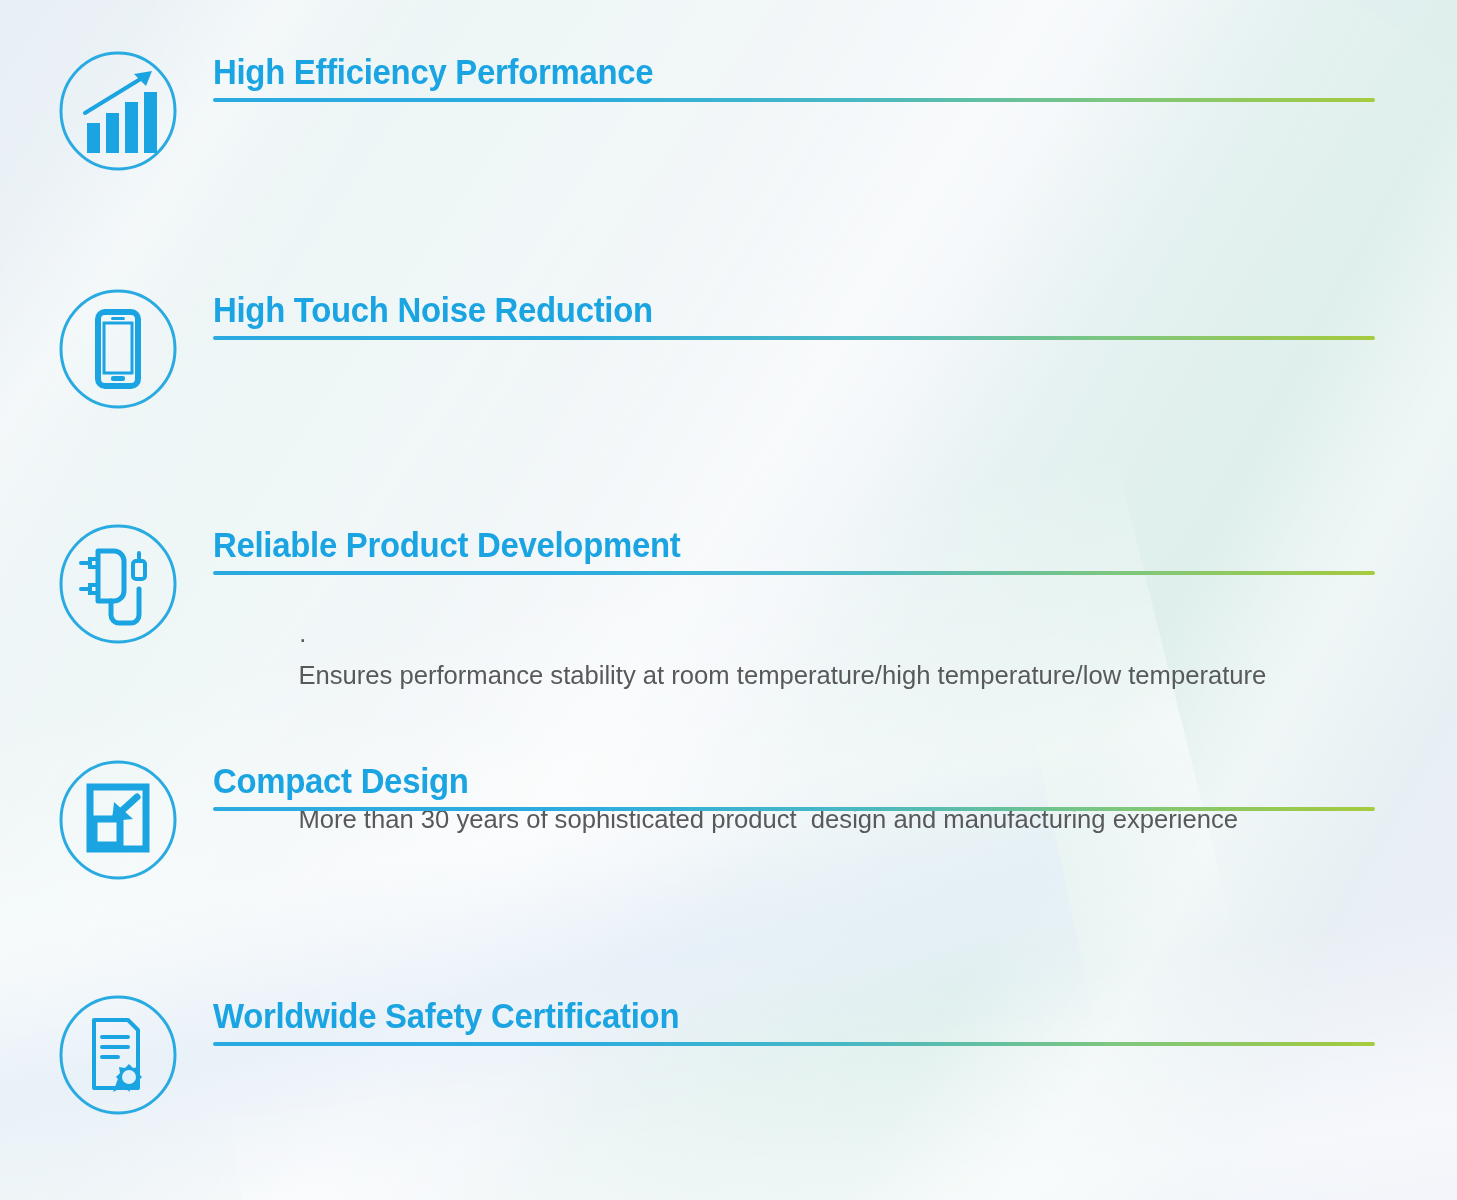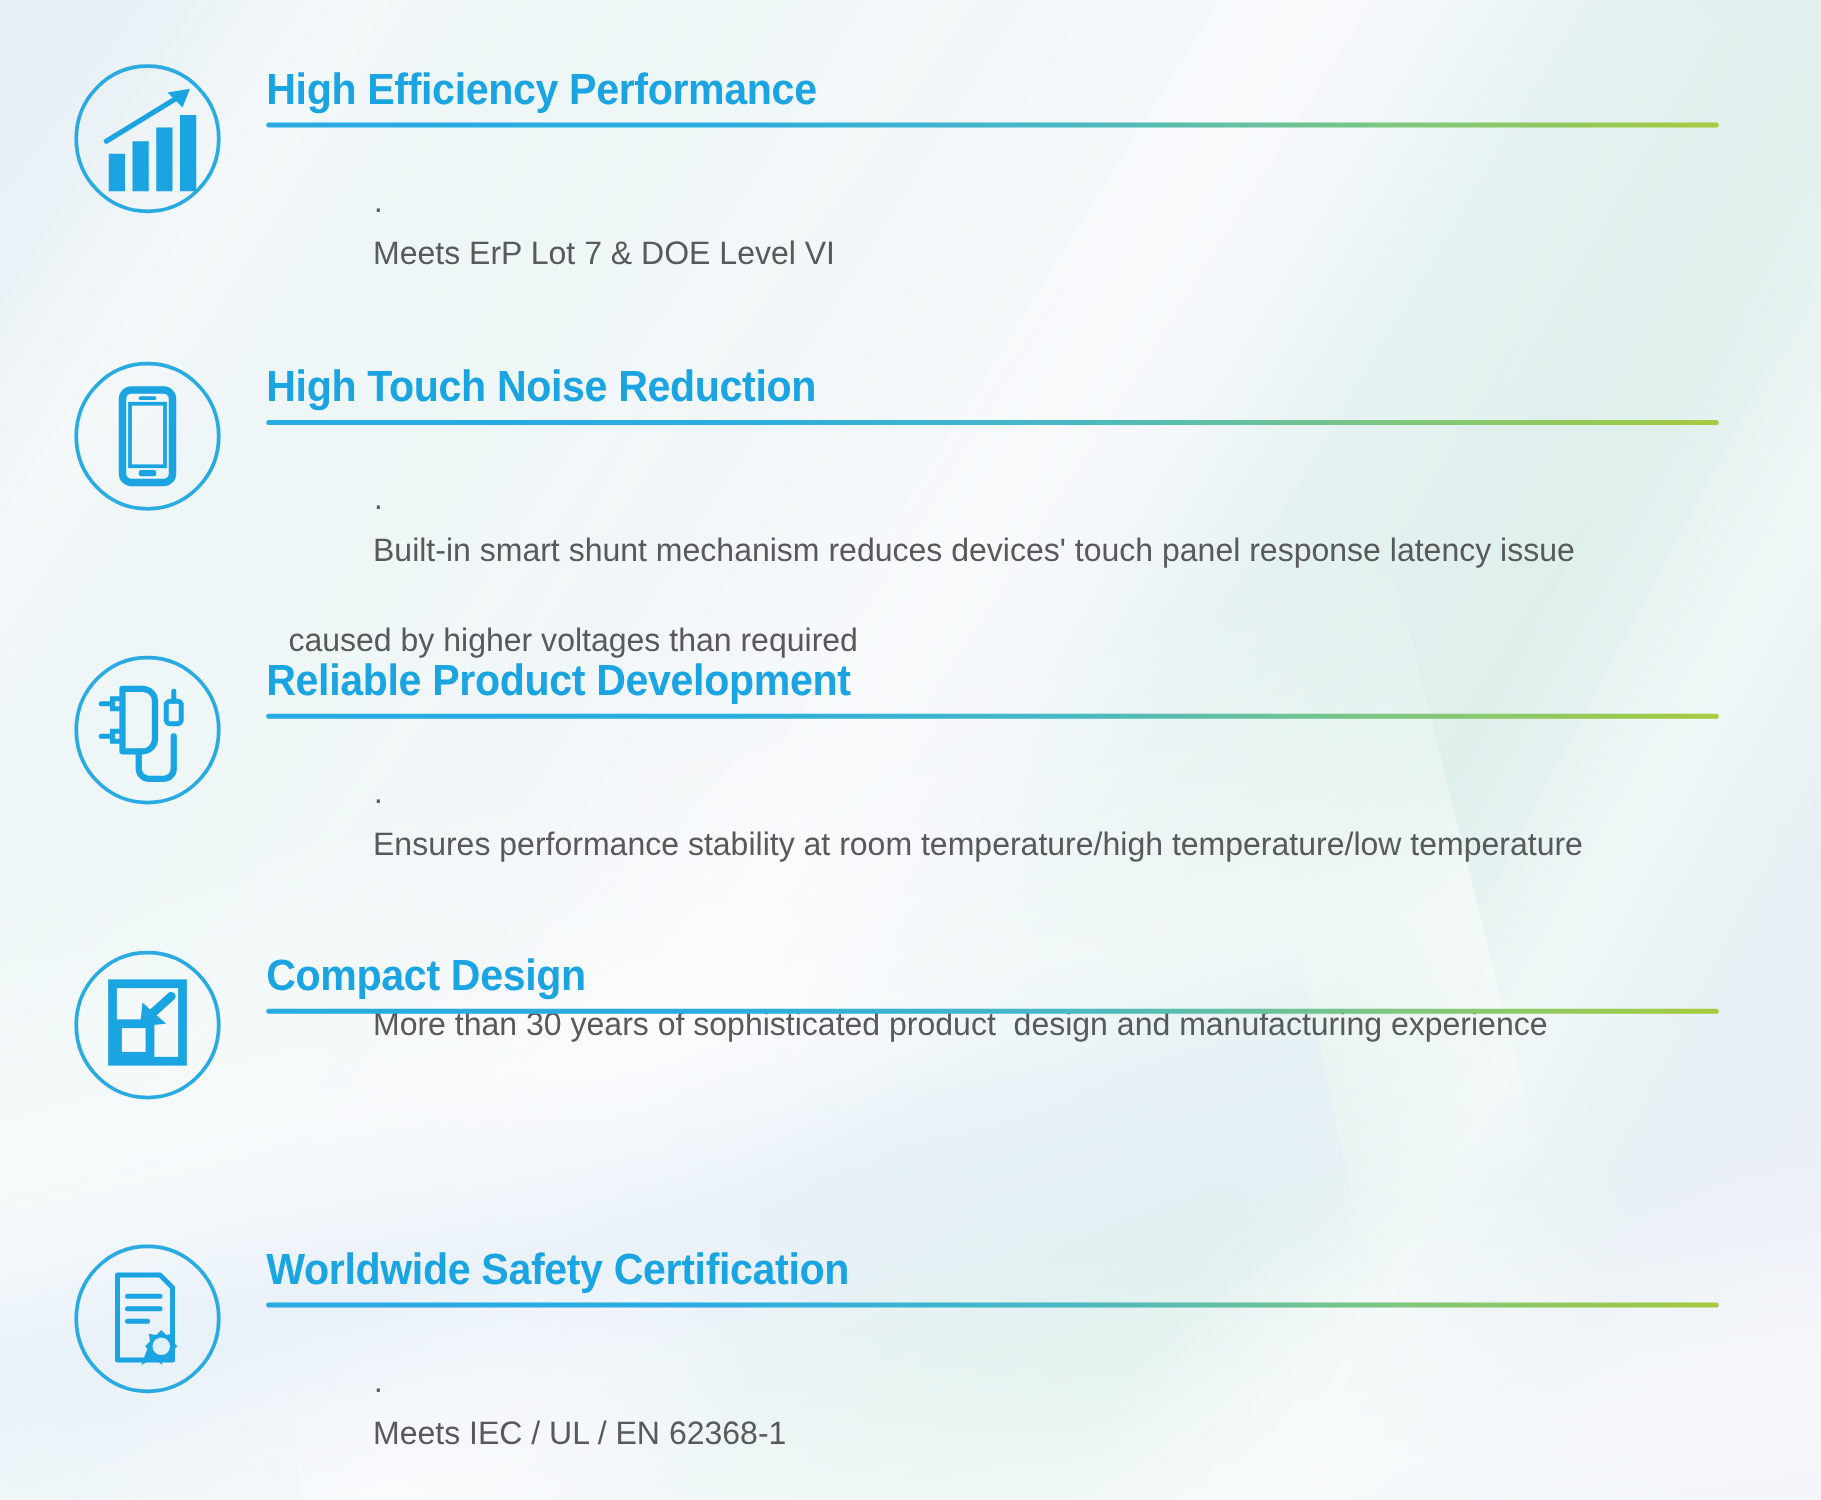--- a/index.html
+++ b/index.html
@@ -159,49 +159,36 @@
           <rect x="49" y="63" width="13" height="40" fill="#1ba4e2"></rect>
           <rect x="68" y="52" width="13" height="51" fill="#1ba4e2"></rect>
           <rect x="87" y="42" width="13" height="61" fill="#1ba4e2"></rect>
           <path d="M28 63 L90 25" fill="none" stroke="#1ba4e2" stroke-width="4" stroke-linecap="round"></path>
           <path d="M95 21 L77 24 L89 36 Z" fill="#1ba4e2"></path>
         </svg>
       </div>
       <div class="feat-body">
         <div class="feat-title">High Efficiency Performance</div>
         <div class="rule"></div>
-        <div class="bullets">
-          <div class="bullet">
-            <span class="dot">·</span>
-            <span>Meets ErP Lot 7 &amp; DOE Level VI</span>
-          </div>
-        </div>
       </div>
     </div>
 
     <div class="feature" style="top:288px;">
       <div class="icon-wrap">
         <svg width="122" height="122" viewBox="0 0 122 122" aria-hidden="true">
           <ellipse cx="61" cy="61" rx="57" ry="58" fill="none" stroke="#29abe2" stroke-width="3"></ellipse>
           <rect x="41" y="24" width="40" height="74" rx="7" ry="7" fill="none" stroke="#1ba4e2" stroke-width="6"></rect>
           <rect x="47" y="35" width="28" height="50" fill="none" stroke="#1ba4e2" stroke-width="3"></rect>
           <rect x="54" y="29" width="14" height="3" rx="1.5" fill="#1ba4e2"></rect>
           <rect x="54" y="88" width="14" height="5" rx="2" fill="#1ba4e2"></rect>
         </svg>
       </div>
       <div class="feat-body">
         <div class="feat-title">High Touch Noise Reduction</div>
         <div class="rule"></div>
-        <div class="bullets">
-          <div class="bullet">
-            <span class="dot">·</span>
-            <span>Built-in smart shunt mechanism reduces devices' touch panel response latency issue</span>
-            <span class="cont">caused by higher voltages than required</span>
-          </div>
-        </div>
       </div>
     </div>
 
     <div class="feature" style="top:523px;">
       <div class="icon-wrap">
         <svg width="122" height="122" viewBox="0 0 122 122" aria-hidden="true">
           <ellipse cx="61" cy="61" rx="57" ry="58" fill="none" stroke="#29abe2" stroke-width="3"></ellipse>
           <path d="M41 28 h16 a10 10 0 0 1 10 10 v30 a10 10 0 0 1 -10 10 h-16 z" fill="none" stroke="#1ba4e2" stroke-width="5" stroke-linejoin="round"></path>
           <rect x="33" y="36" width="8" height="8" fill="none" stroke="#1ba4e2" stroke-width="4"></rect>
           <rect x="33" y="62" width="8" height="8" fill="none" stroke="#1ba4e2" stroke-width="4"></rect>
@@ -250,23 +237,17 @@
           <path d="M37 26 h34 l10 10 v58 h-44 z" fill="none" stroke="#1ba4e2" stroke-width="4" stroke-linejoin="round"></path>
           <path d="M45 43 h26 M45 53 h26 M45 63 h16" stroke="#1ba4e2" stroke-width="4" stroke-linecap="round"></path>
           <path d="M62 82 l-6 16 l10 -5 l7 5 l-4 -16 z" fill="#1ba4e2"></path>
           <path d="M72 70 l4 4 l6 -1 l-1 6 l4 4 l-4 4 l1 6 l-6 -1 l-4 4 l-4 -4 l-6 1 l1 -6 l-4 -4 l4 -4 l-1 -6 l6 1 z" fill="#1ba4e2"></path>
           <circle cx="72" cy="83" r="7" fill="#dff1fb"></circle>
         </svg>
       </div>
       <div class="feat-body">
         <div class="feat-title">Worldwide Safety Certification</div>
         <div class="rule"></div>
-        <div class="bullets">
-          <div class="bullet">
-            <span class="dot">·</span>
-            <span>Meets IEC / UL / EN 62368-1</span>
-          </div>
-        </div>
       </div>
     </div>
 
   </div>
 </div>
 
 </body></html>

